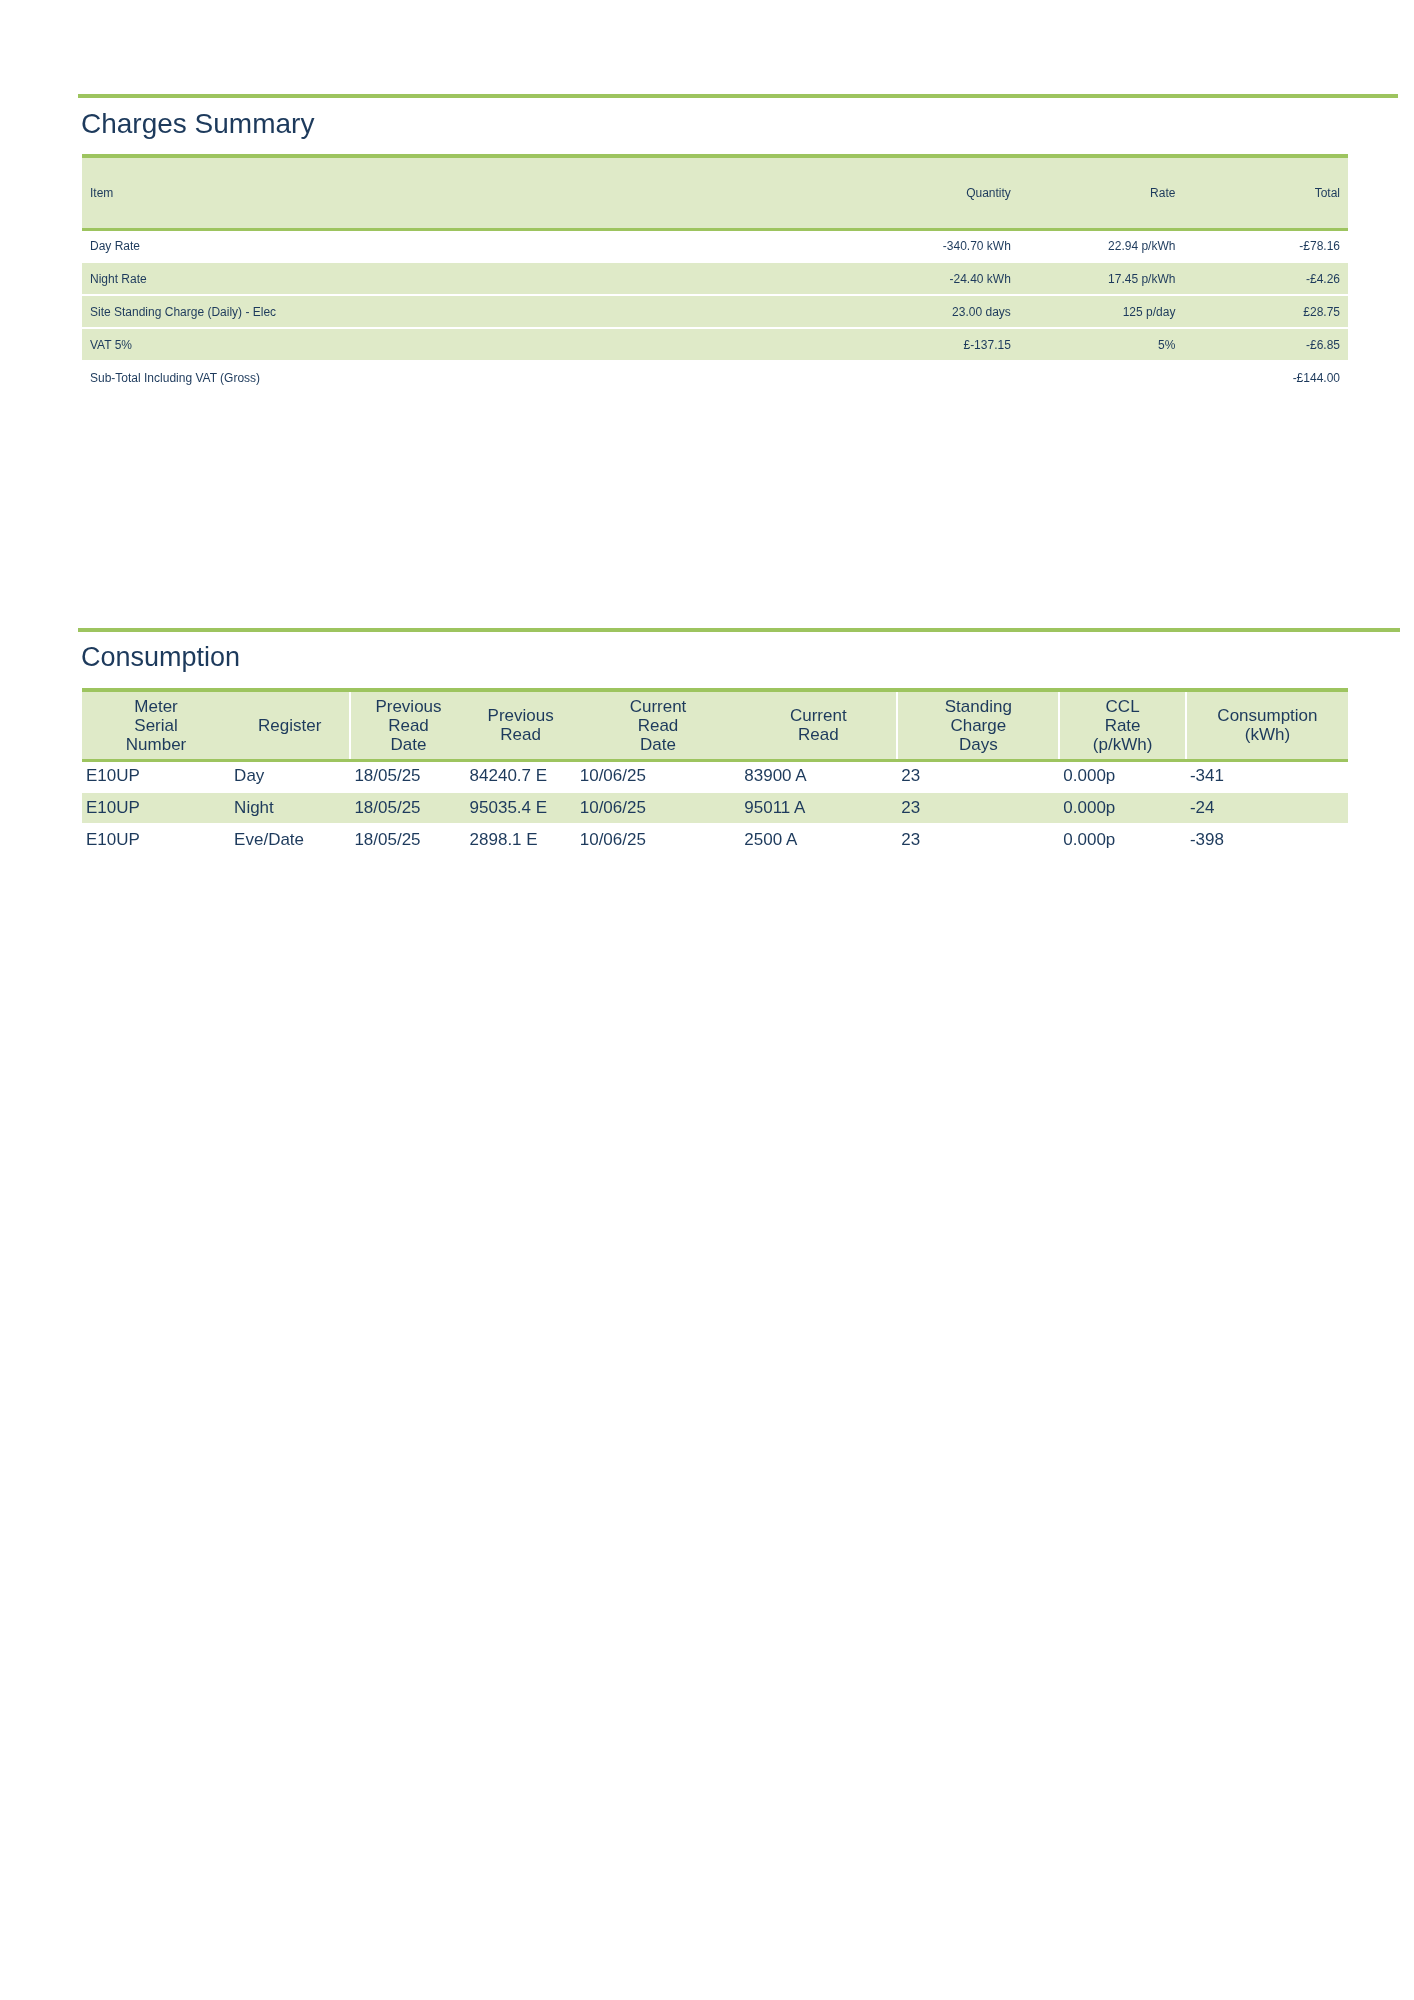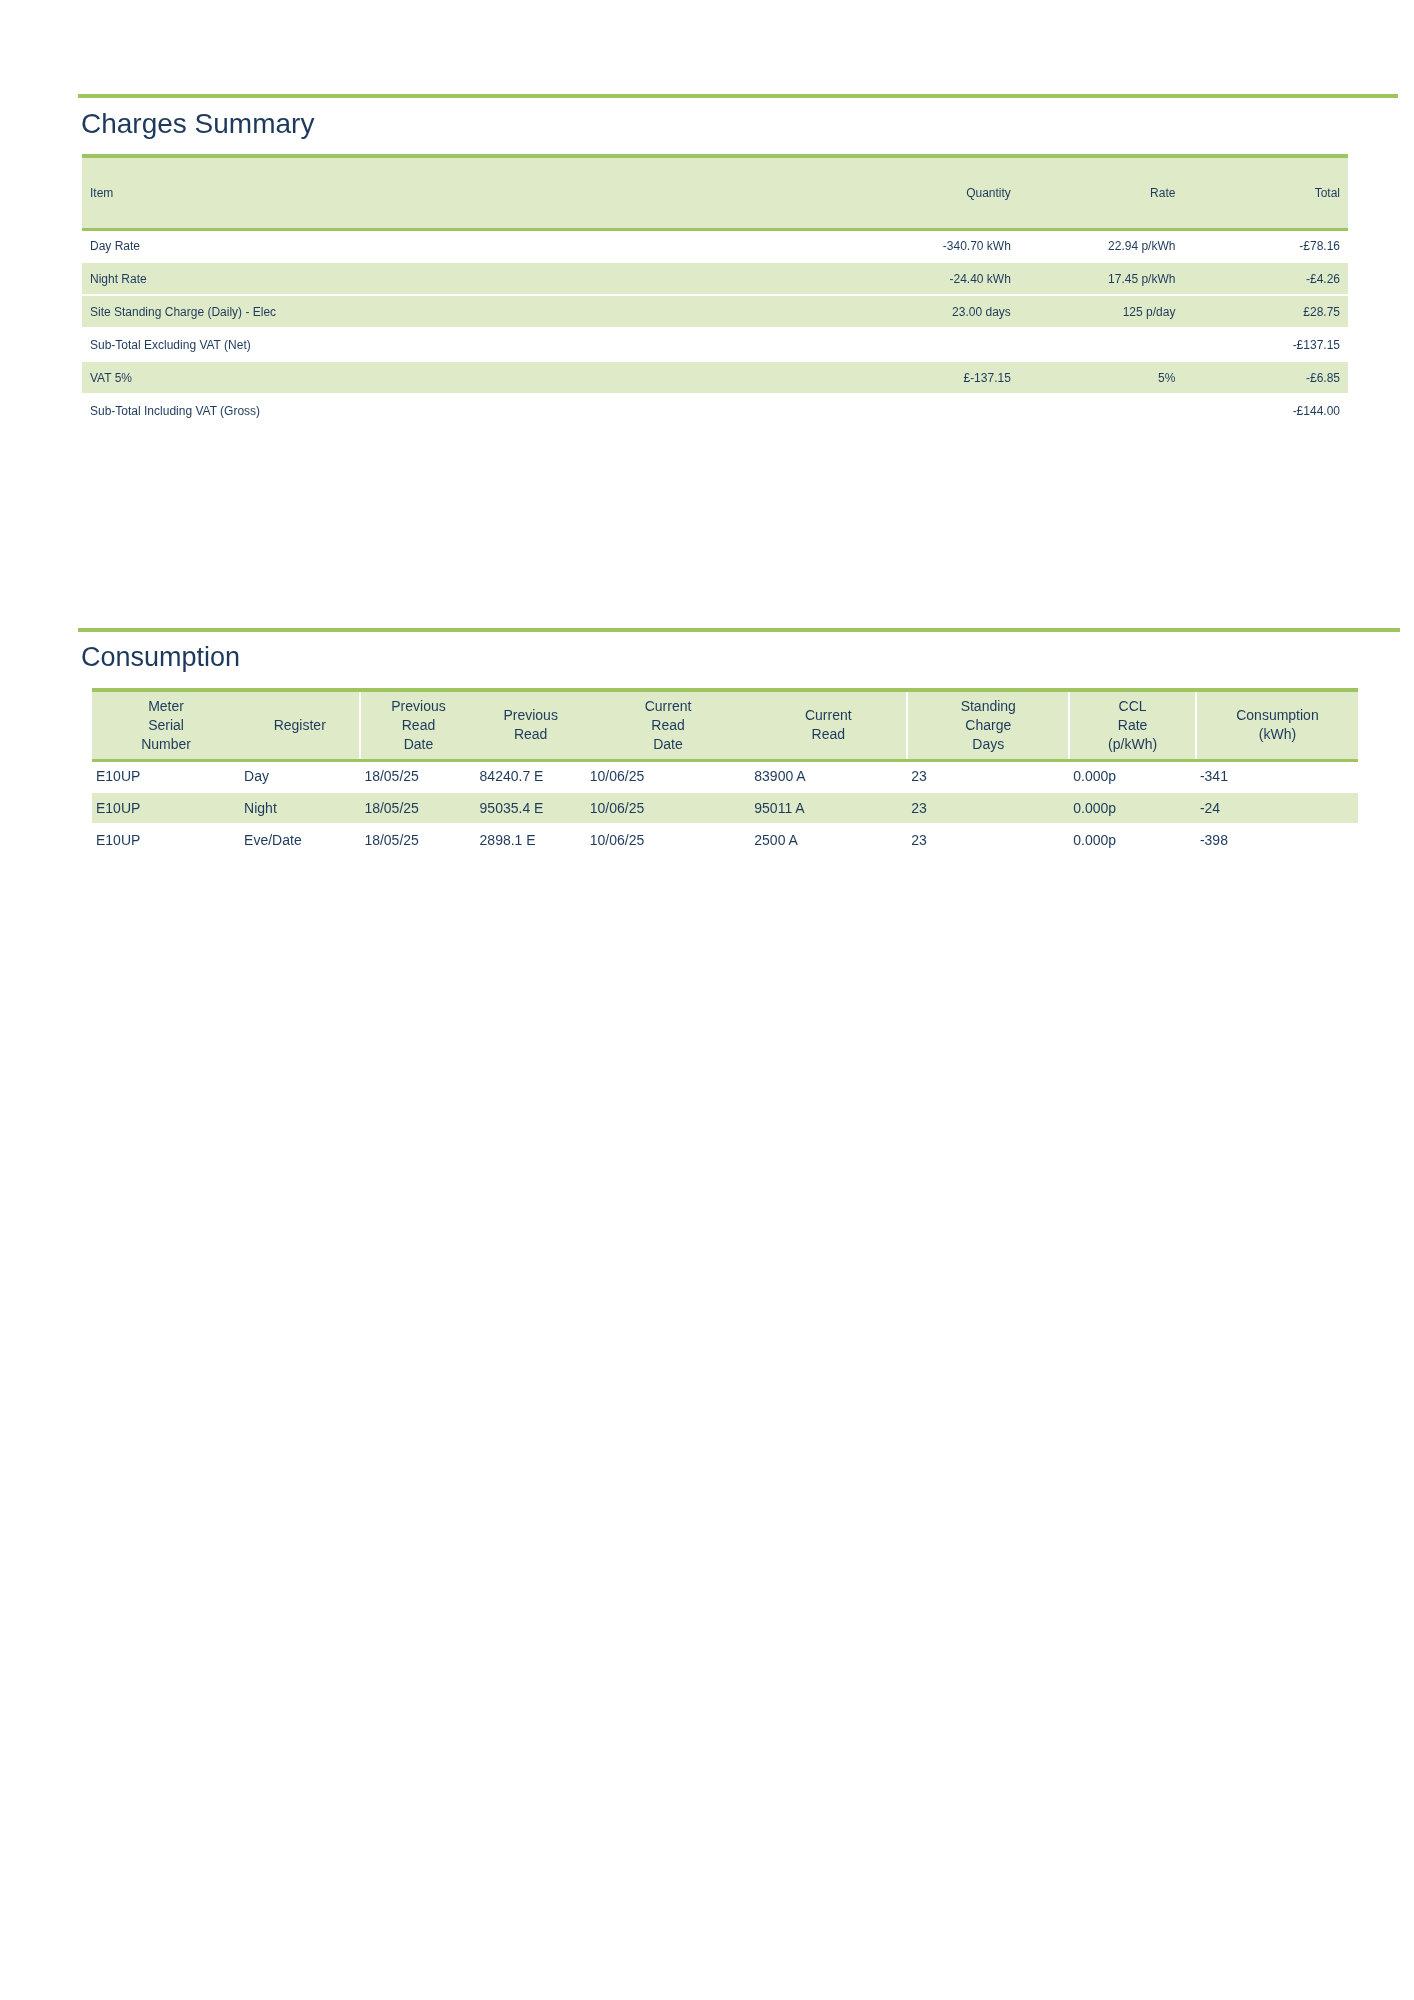--- a/index.html
+++ b/index.html
@@ -52,22 +52,22 @@
   table.charges th:not(:first-child), table.charges td:not(:first-child){text-align:right;}
   table.charges tbody tr{
     height:33px;
     border-top:2px solid #fff;
     border-bottom:1px solid #fff;
   }
   table.charges tbody tr.stripe{background:var(--band);}
   table.charges td{padding:0 8px;vertical-align:middle;color:var(--navy);}
   
   table.consumption{
-    position:absolute;left:92px;top:688px;width:1266px;
-    font-size:14px;
+    position:absolute;left:82px;top:688px;width:1266px;
+    font-size:17px;
   }
   table.consumption thead tr{
     background:var(--band);
     height:70px;
     border-top:4px solid var(--accent);
     border-bottom:3px solid var(--accent);
   }
   table.consumption th{
     font-weight:normal;color:var(--navy);
     text-align:center;vertical-align:middle;
@@ -121,26 +121,20 @@
           <td>Night Rate</td>
           <td>-24.40 kWh</td>
           <td>17.45 p/kWh</td>
           <td>-£4.26</td>
         </tr>
         <tr class="stripe">
           <td>Site Standing Charge (Daily) - Elec</td>
           <td>23.00 days</td>
           <td>125 p/day</td>
           <td>£28.75</td>
-        </tr>
-        <tr>
-          <td>Sub-Total Excluding VAT (Net)</td>
-          <td></td>
-          <td></td>
-          <td>-£137.15</td>
         </tr>
         <tr class="stripe">
           <td>VAT 5%</td>
           <td>£-137.15</td>
           <td>5%</td>
           <td>-£6.85</td>
         </tr>
         <tr>
           <td>Sub-Total Including VAT (Gross)</td>
           <td></td>

